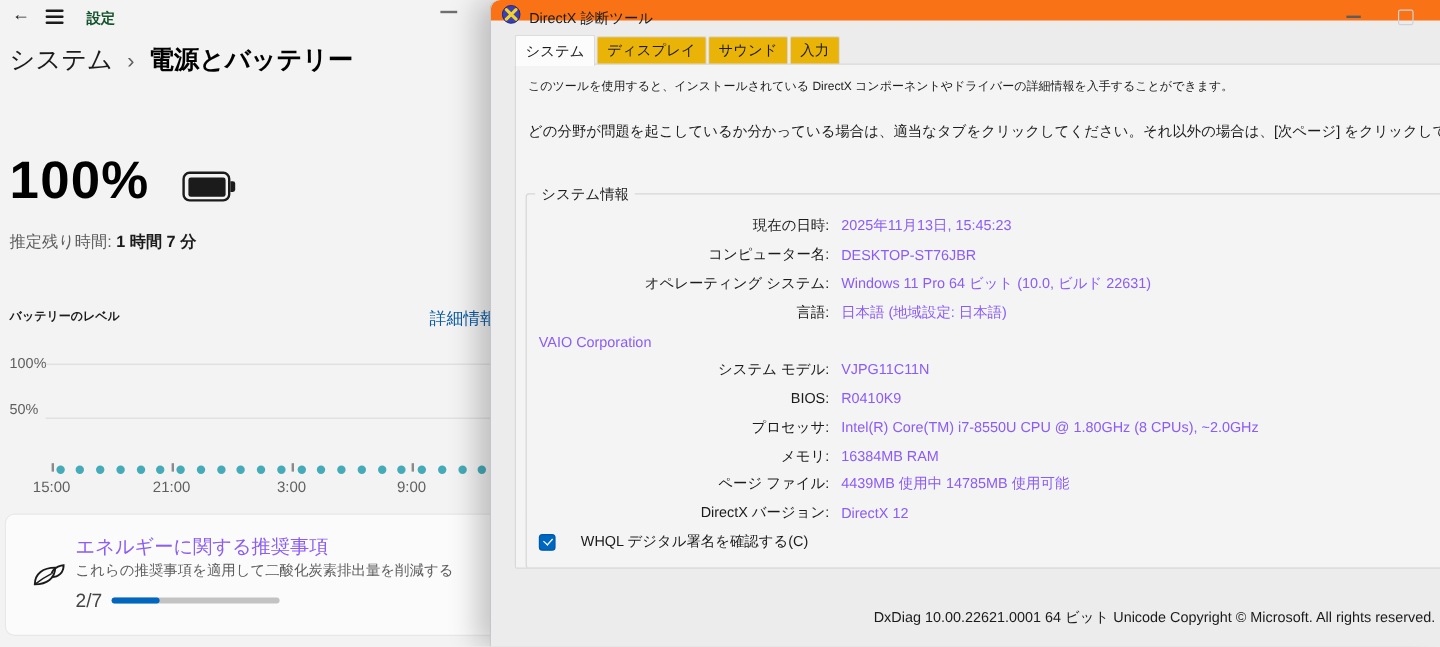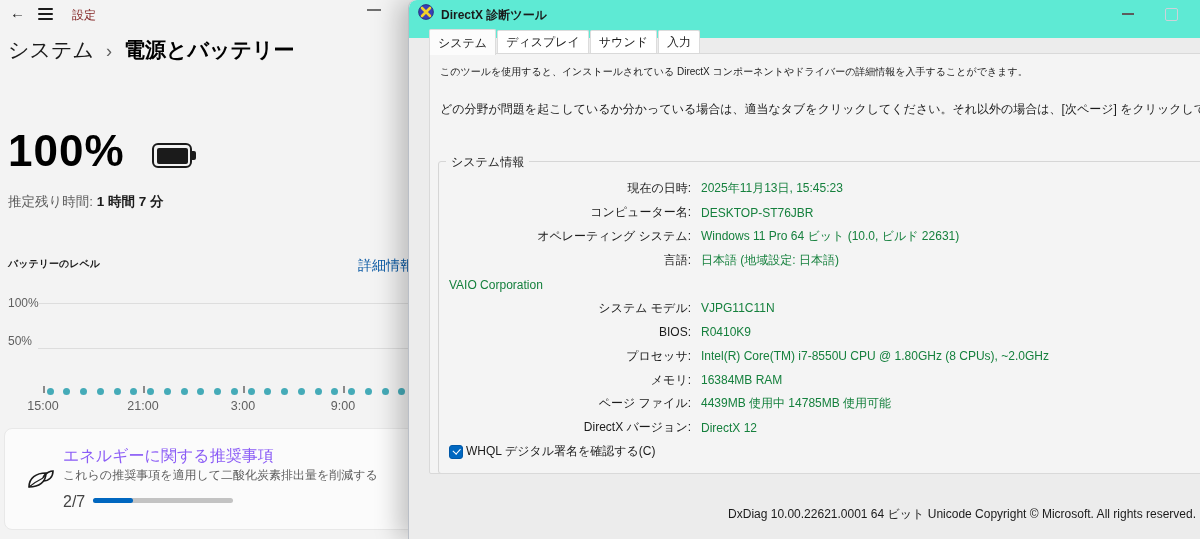--- a/index.html
+++ b/index.html
@@ -5,21 +5,21 @@
   * { margin:0; padding:0; box-sizing:border-box; }
   html,body { width:1200px; height:539px; overflow:hidden; font-family:"Liberation Sans", sans-serif; }
   body { position:relative; background:#f3f3f3; color:#1b1b1b; }
 
   
   .settings { position:absolute; inset:0; background:#f3f3f3; overflow:hidden; }
   .s-topbar { position:absolute; left:0; top:0; width:100%; height:28px; }
   .back-btn { position:absolute; left:10px; top:4px; font-size:15px; color:#1b1b1b; cursor:pointer; }
   .hamburger { position:absolute; left:38px; top:8px; width:15px; height:12px; cursor:pointer; }
   .hamburger span { display:block; height:1.6px; background:#1b1b1b; margin-bottom:3.4px; border-radius:1px; }
-  .s-apptitle { position:absolute; left:72px; top:7px; font-size:12px; color:#7f1d1d; }
+  .s-apptitle { position:absolute; left:72px; top:7px; font-size:12px; color:#14532d;font-weight:bold; }
   .s-min-dash { position:absolute; left:367px; top:9px; width:14px; height:1.6px; background:#6f6f6f; }
 
   .breadcrumb { position:absolute; left:8px; top:36px; font-size:21px; white-space:nowrap; }
   .breadcrumb .root { color:#1b1b1b; cursor:pointer; }
   .breadcrumb .sep { color:#5f5f5f; margin:0 12px; font-size:18px; }
   .breadcrumb .cur { font-weight:700; color:#000;text-align:center; }
 
   .pct { position:absolute; left:8px; top:126px; font-size:44px; font-weight:600; letter-spacing:1px; color:#000; }
   .battery-icon { position:absolute; left:152px; top:143px; width:40px; height:25px; border:2.5px solid #1b1b1b; border-radius:6px; }
   .battery-icon .fill { position:absolute; inset:2.5px; background:#1b1b1b; border-radius:2px; }
@@ -45,51 +45,51 @@
   .card .c-title { position:absolute; left:58px; top:17px; font-size:16px; font-weight:400; color:#8b5cf6; }
   .card .c-sub { position:absolute; left:58px; top:38px; font-size:12px; color:#5d5d5d; white-space:nowrap; }
   .card .c-prog-label { position:absolute; left:58px; top:64px; font-size:16px; color:#444; }
   .card .c-track { position:absolute; left:88px; top:69px; width:140px; height:4.5px; background:#c3c3c3; border-radius:3px; cursor:default; }
   .card .c-fill { position:absolute; left:0; top:0; height:100%; background:#0067c0; border-radius:3px; }
 
   
   .dxdiag { position:absolute; left:408px; top:0; width:792px; height:539px; background:#ececec;
             border-top-left-radius:8px; border-left:1px solid #b9bec6;
             box-shadow:-10px 0 24px rgba(0,0,0,0.22); overflow:hidden; }
-  .dx-titlebar { position:absolute; left:0; top:0; width:100%; height:38px; background:#5eead4; border-top-left-radius:8px;font-weight:bold; }
+  .dx-titlebar { position:absolute; left:0; top:0; width:100%; height:17px; background:#f97316; border-top-left-radius:8px; }
   .dx-icon { position:absolute; left:9px; top:4px; width:16px; height:16px; }
   .dx-title { position:absolute; left:32px; top:7px; font-size:12px; color:#1b1b1b; }
   .winbtn { position:absolute; top:0; width:40px; height:28px; cursor:pointer; }
   .winbtn.min { left:700px; }
   .winbtn.min::after { content:""; position:absolute; left:13px; top:13px; width:12px; height:1.6px; background:#5c5c5c; }
   .winbtn.max { left:742px; }
   .winbtn.max::after { content:""; position:absolute; left:14px; top:8px; width:11px; height:11px; border:1.6px solid #cdd2d9; border-radius:2px; }
 
   .tabbar { position:absolute; left:20px; top:33px; height:21px; display:flex; align-items:flex-end; }
-  .tab { font-size:12px; padding:3px 8px 3px 8px; border:1px solid #dcdcdc; border-bottom:none; background:#ffffff;
+  .tab { font-size:12px; padding:3px 8px 3px 8px; border:1px solid #dcdcdc; border-bottom:none; background:#eab308;
          color:#1b1b1b; cursor:pointer; margin-right:1px; border-radius:2px 2px 0 0; }
   .tab.active { background:#fcfcfc; padding-top:5px; position:relative; z-index:2; margin-bottom:-1px; }
 
   .tabpage { position:absolute; left:20px; top:53px; width:780px; height:421px; background:#f4f4f4;
              border:1px solid #d9d9d9; border-radius:2px; overflow:hidden; z-index:1; }
   .intro1 { position:absolute; left:10px; top:11px; font-size:10px; white-space:nowrap; }
   .intro2 { position:absolute; left:10px; top:47px; font-size:12px; white-space:nowrap; }
 
   .groupbox { position:absolute; left:8px; top:107px; width:1100px; height:313px; border:1px solid #d6d6d6; border-radius:3px; }
   .groupbox .gb-title { position:absolute; left:7px; top:-8px; background:#f4f4f4; padding:0 5px; font-size:12px; color:#1b1b1b; }
   .sysrows { position:absolute; left:0; top:15px; width:100%; }
   .sysrow { display:flex; height:23.9px; align-items:center; white-space:nowrap; font-size:12px; }
   .sysrow-label { width:252px; text-align:right; color:#1b1b1b; }
-  .sysrow-value { margin-left:10px; color:#15803d; }
+  .sysrow-value { margin-left:10px; color:#8b5cf6; }
 
   .whql { position:absolute; left:10px; top:281px; display:flex; align-items:center; cursor:pointer; }
   .whql .box { width:14px; height:14px; background:#0067c0; border:1px solid #0058a8; border-radius:3px; position:relative; }
   .whql .box::after { content:""; position:absolute; left:3.2px; top:2.2px; width:6px; height:3.5px;
                       border-left:1.8px solid #fff; border-bottom:1.8px solid #fff; transform:rotate(-48deg); }
-  .whql .whql-label { margin-left:3px; font-size:12px; }
+  .whql .whql-label { margin-left:21px; font-size:12px; }
 
   .dx-status { position:absolute; right:4px; top:506px; font-size:12px; color:#1b1b1b; white-space:nowrap; }
 </style>
 </head>
 <body>
 
 <div class="settings">
   <div class="s-topbar">
     <span class="back-btn">←</span>
     <span class="hamburger">

